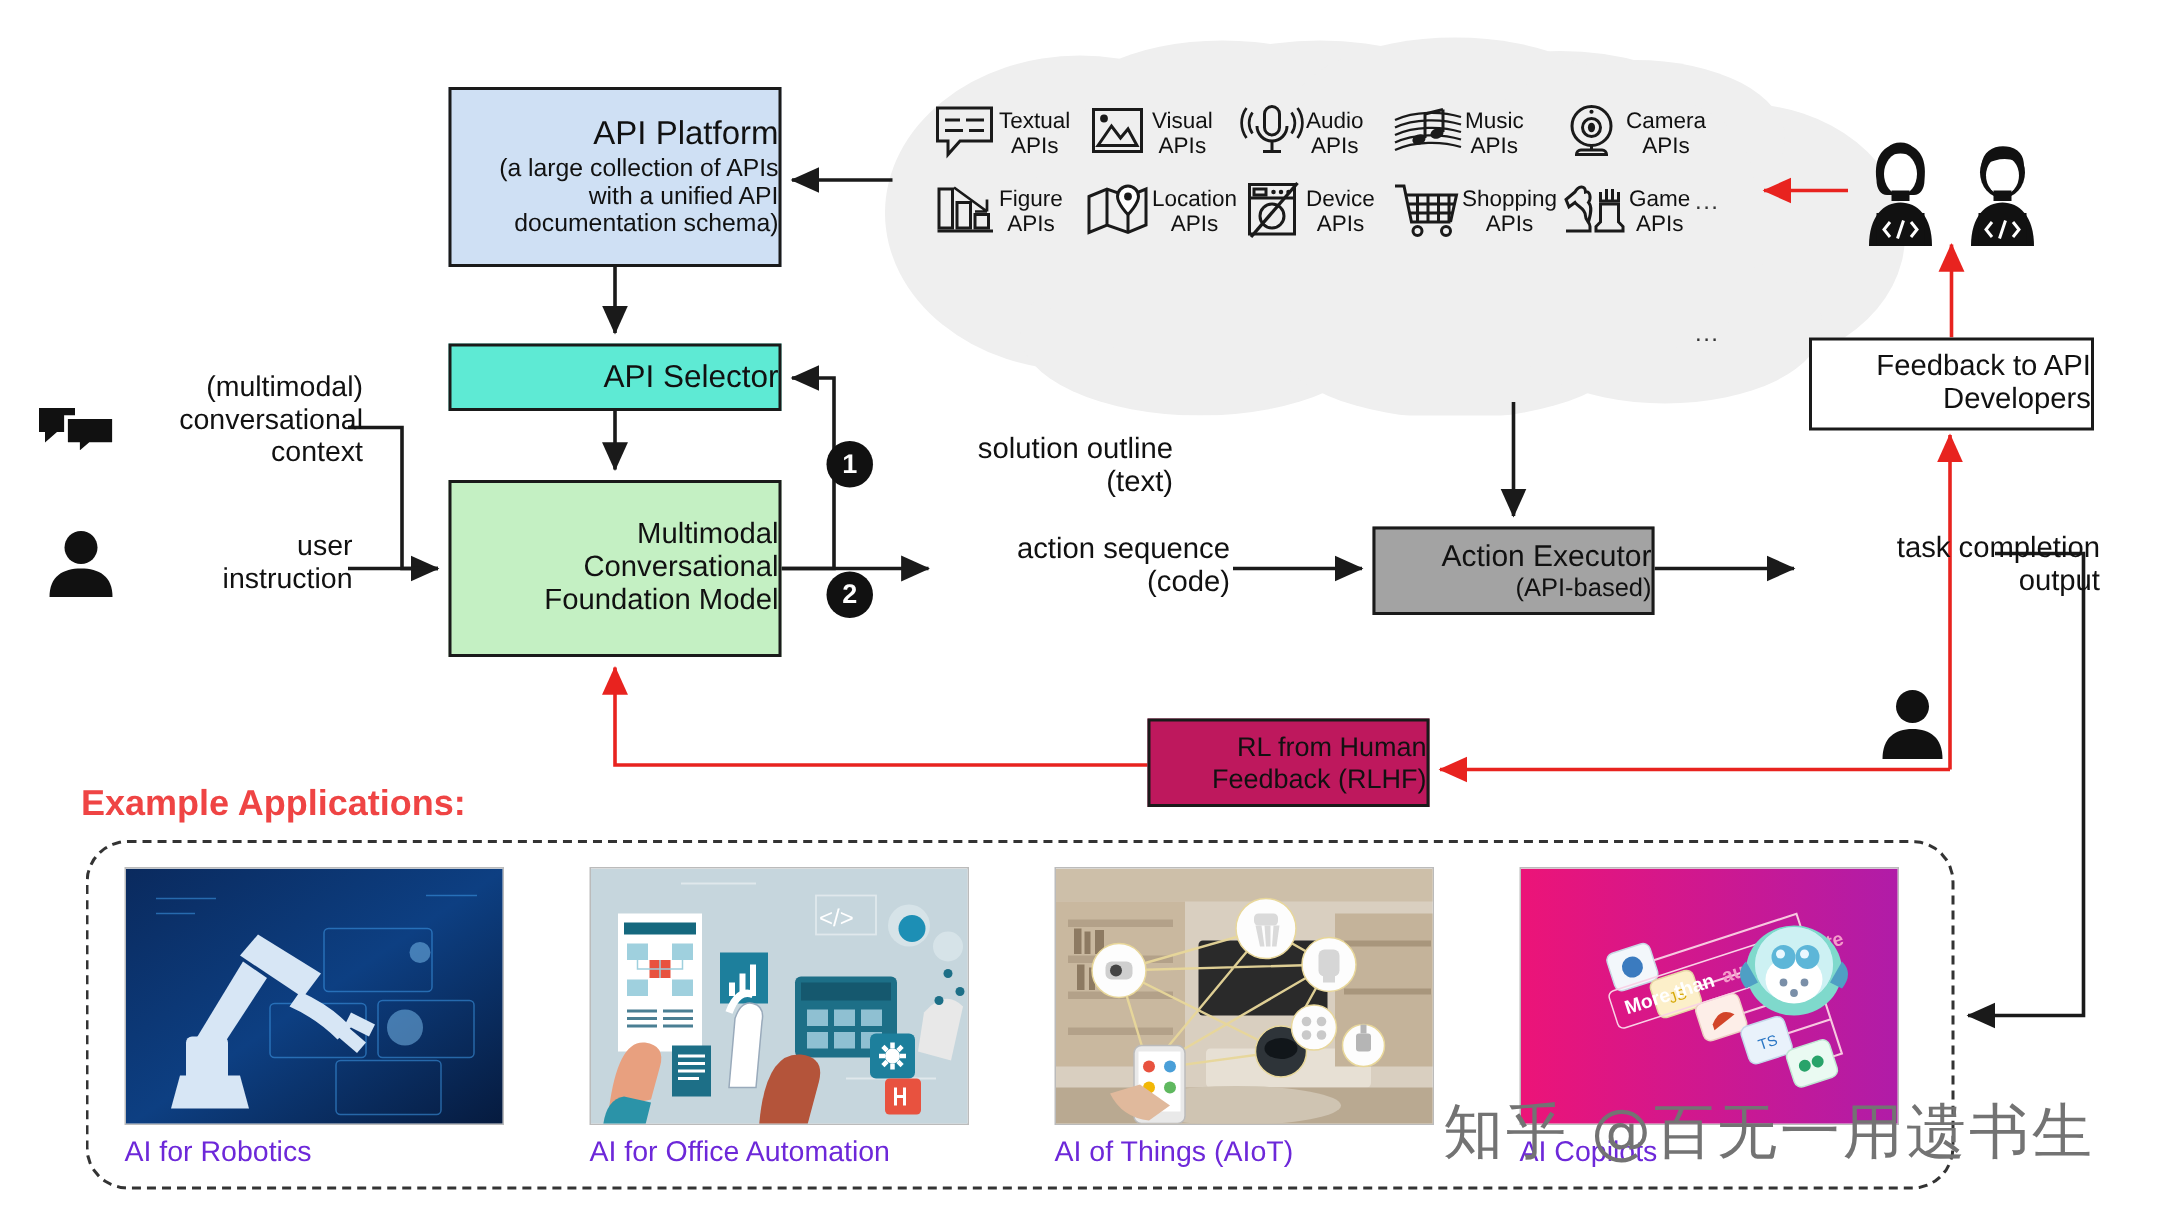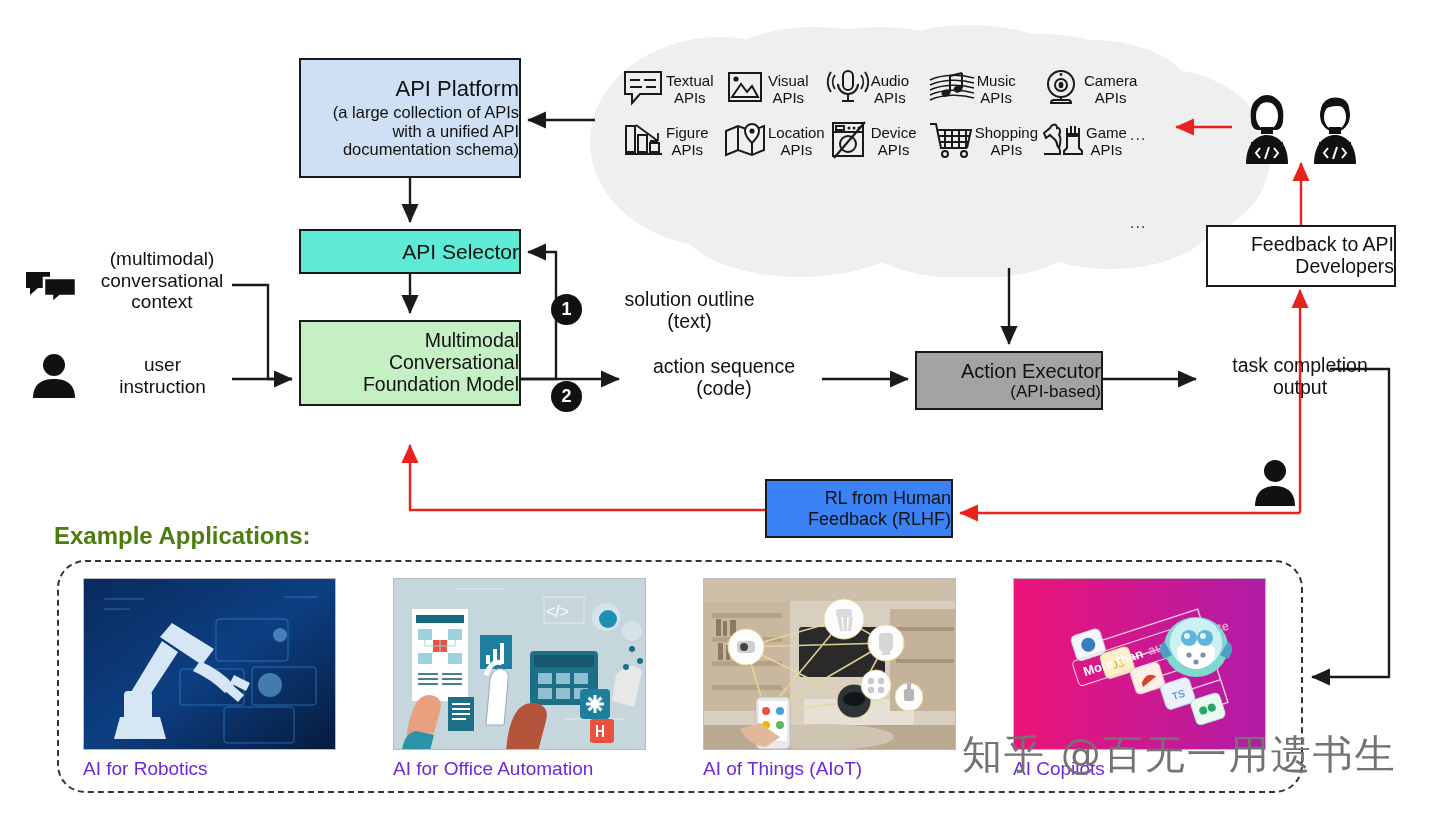--- a/index.html
+++ b/index.html
@@ -6,50 +6,50 @@
   body{width:1440px;height:813px;position:relative;overflow:hidden;
        font-family:"Liberation Sans","DejaVu Sans",sans-serif;color:#111;}
   .abs{position:absolute;}
   .box{position:absolute;border:2.5px solid #1a1a1a;box-sizing:border-box;
        display:flex;flex-direction:column;align-items:flex-end;justify-content:center;
        text-align:center;line-height:1.12;}
   #api-platform{left:299px;top:58px;width:222px;height:120px;background:#cfe0f4;}
   #api-platform .t1{font-size:22px;margin-bottom:1px;}
   #api-platform .t2{font-size:16.5px;}
   #api-selector{left:299px;top:229px;width:222px;height:45px;background:#5eead4;font-size:21px;}
-  #mcfm{left:299px;top:320px;width:222px;height:86px;background:#c4f0c3;font-size:19.5px;}
+  #mcfm{left:299px;top:320px;width:222px;height:118px;background:#c4f0c3;font-size:19.5px;}
   #action-executor{left:915px;top:351px;width:188px;height:59px;background:#a3a3a3;}
   #action-executor .t1{font-size:20px;}
   #action-executor .t2{font-size:17px;}
   #feedback-dev{left:1206px;top:225px;width:190px;height:62px;background:#fff;font-size:19.5px;padding-left:38px;}
-  #rlhf{left:765px;top:479px;width:188px;height:59px;background:#3b82f6;font-size:18px;}
+  #rlhf{left:765px;top:479px;width:188px;height:59px;background:#be185d;font-size:18px;}
 
   .cloud{position:absolute;left:570px;top:22px;width:700px;height:255px;}
-  .plain{position:absolute;text-align:center;line-height:1.14;}
+  .plain{position:absolute;text-align:right;line-height:1.14;}
   .lbl-sol{left:597px;top:288px;width:185px;font-size:19.5px;}
   .lbl-act{left:628px;top:355px;width:192px;font-size:19.5px;}
   .lbl-task{left:1200px;top:354px;width:200px;font-size:19.5px;}
   .lbl-ctx{left:82px;top:248px;width:160px;font-size:19px;}
   .lbl-usr{left:90px;top:354px;width:145px;font-size:19px;}
 
   .num{position:absolute;width:31px;height:31px;border-radius:50%;background:#111;color:#fff;
        font-size:18px;font-weight:bold;display:flex;align-items:center;justify-content:center;}
   #num1{left:551px;top:294px;}
   #num2{left:551px;top:381px;}
 
   .apis-grid{position:absolute;left:620px;top:68px;width:520px;
              display:grid;grid-template-columns:repeat(5,1fr);row-gap:12px;}
   .api-cell{display:flex;align-items:center;}
   .api-cell svg{display:block;}
   .api-cap{font-size:15px;text-align:center;line-height:1.1;margin-top:3px;}
   .dots{position:absolute;font-size:16px;color:#333;letter-spacing:1px;}
   #dots1{left:1130px;top:126px;}
   #dots2{left:1130px;top:214px;}
 
-  #ex-title{left:54px;top:522px;font-size:24px;font-weight:bold;color:#4d7c0f;}
+  #ex-title{left:54px;top:522px;font-size:24px;font-weight:bold;color:#ef4444;}
   #apps-box{position:absolute;left:57px;top:560px;width:1246px;height:233px;
             border:2px dashed #333;border-radius:28px;box-sizing:border-box;background:#fff;}
   .app{position:absolute;top:578px;}
   .thumb{width:253px;height:172px;border:1px solid #bbb;box-sizing:border-box;overflow:hidden;position:relative;}
   .app-cap{margin-top:8px;text-align:left;font-size:19px;color:#6d28d9;width:253px;}
   #app0{left:83px;} #app1{left:393px;} #app2{left:703px;} #app3{left:1013px;}
 
   .wm{position:absolute;left:962px;top:727px;font-size:40px;color:#737373;
       font-family:"DejaVu Sans",sans-serif;white-space:nowrap;letter-spacing:2px;}
   svg.lines{position:absolute;left:0;top:0;width:1440px;height:813px;pointer-events:none;}

